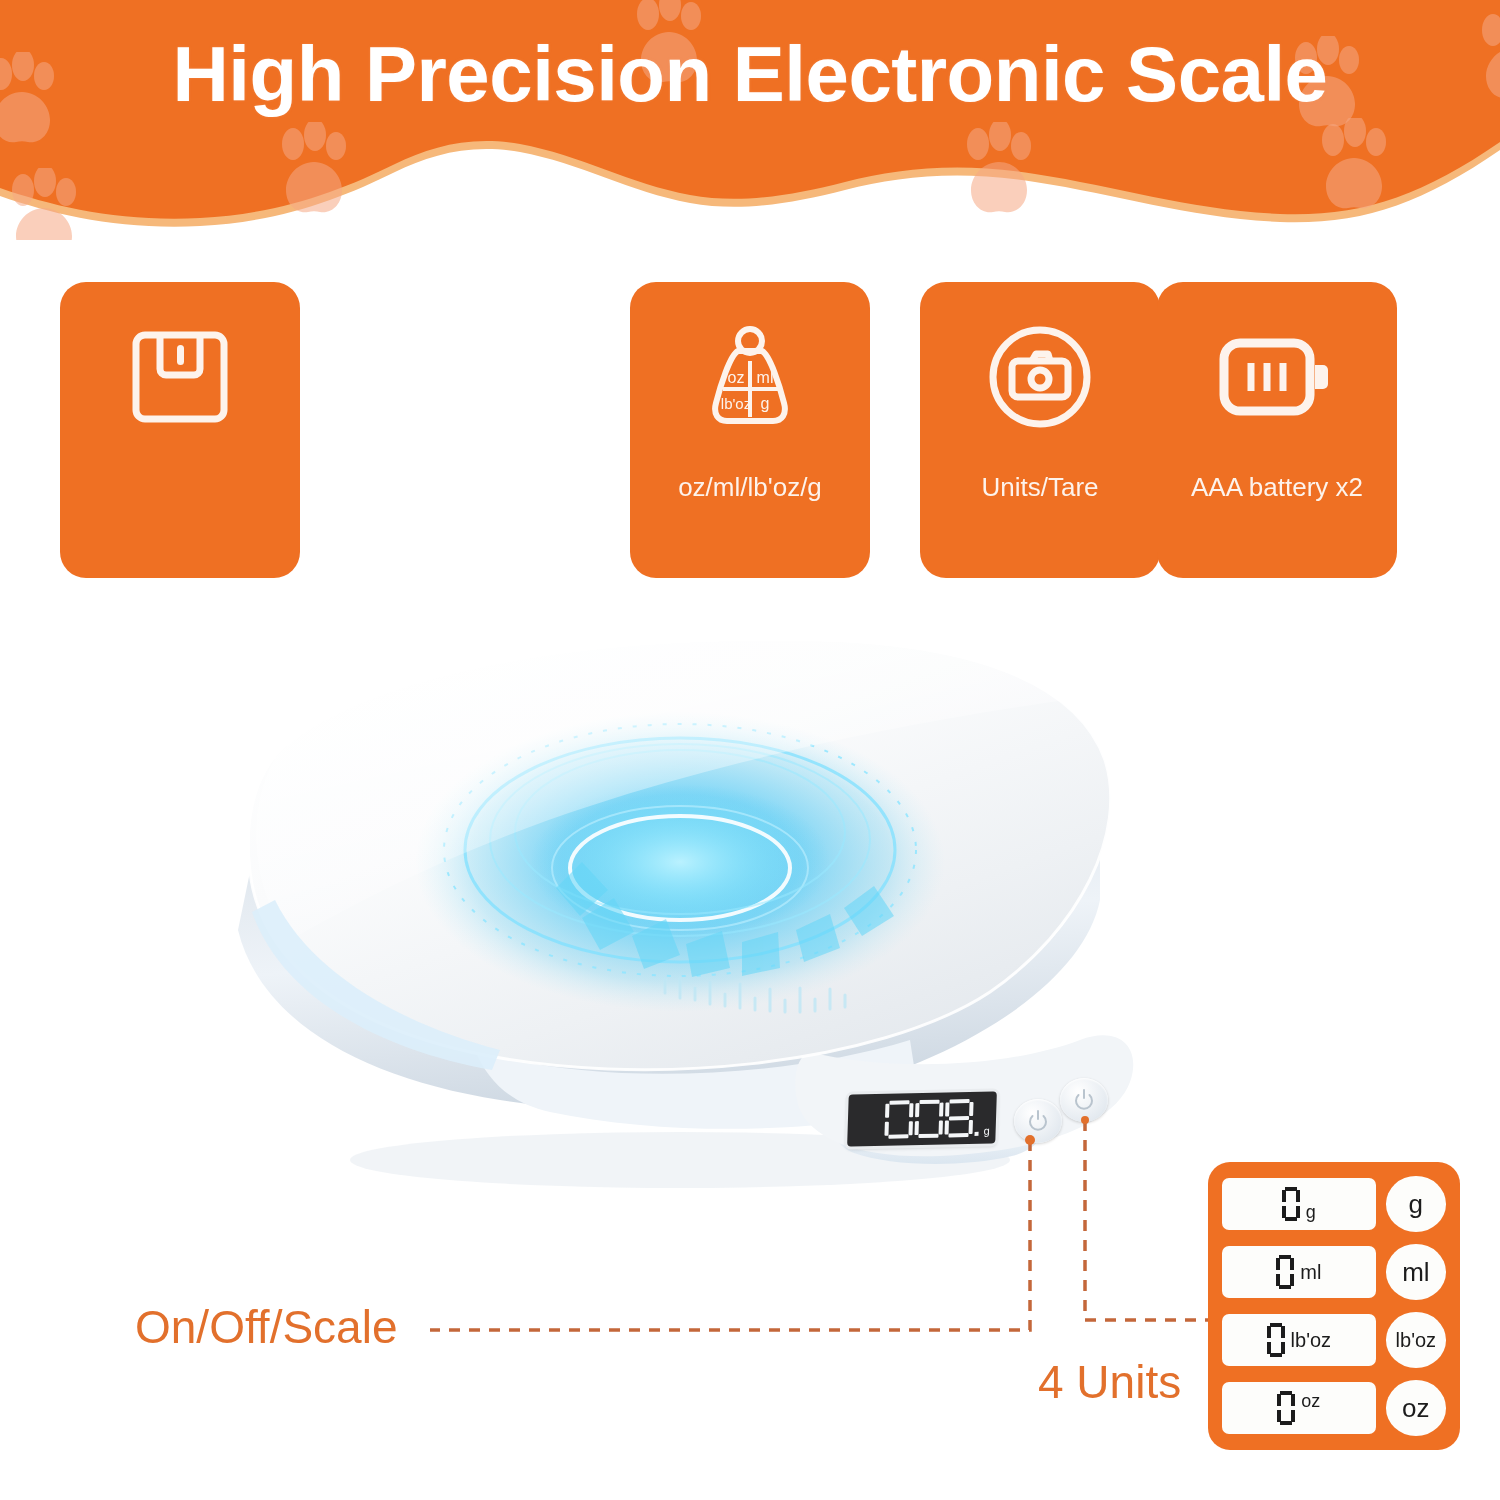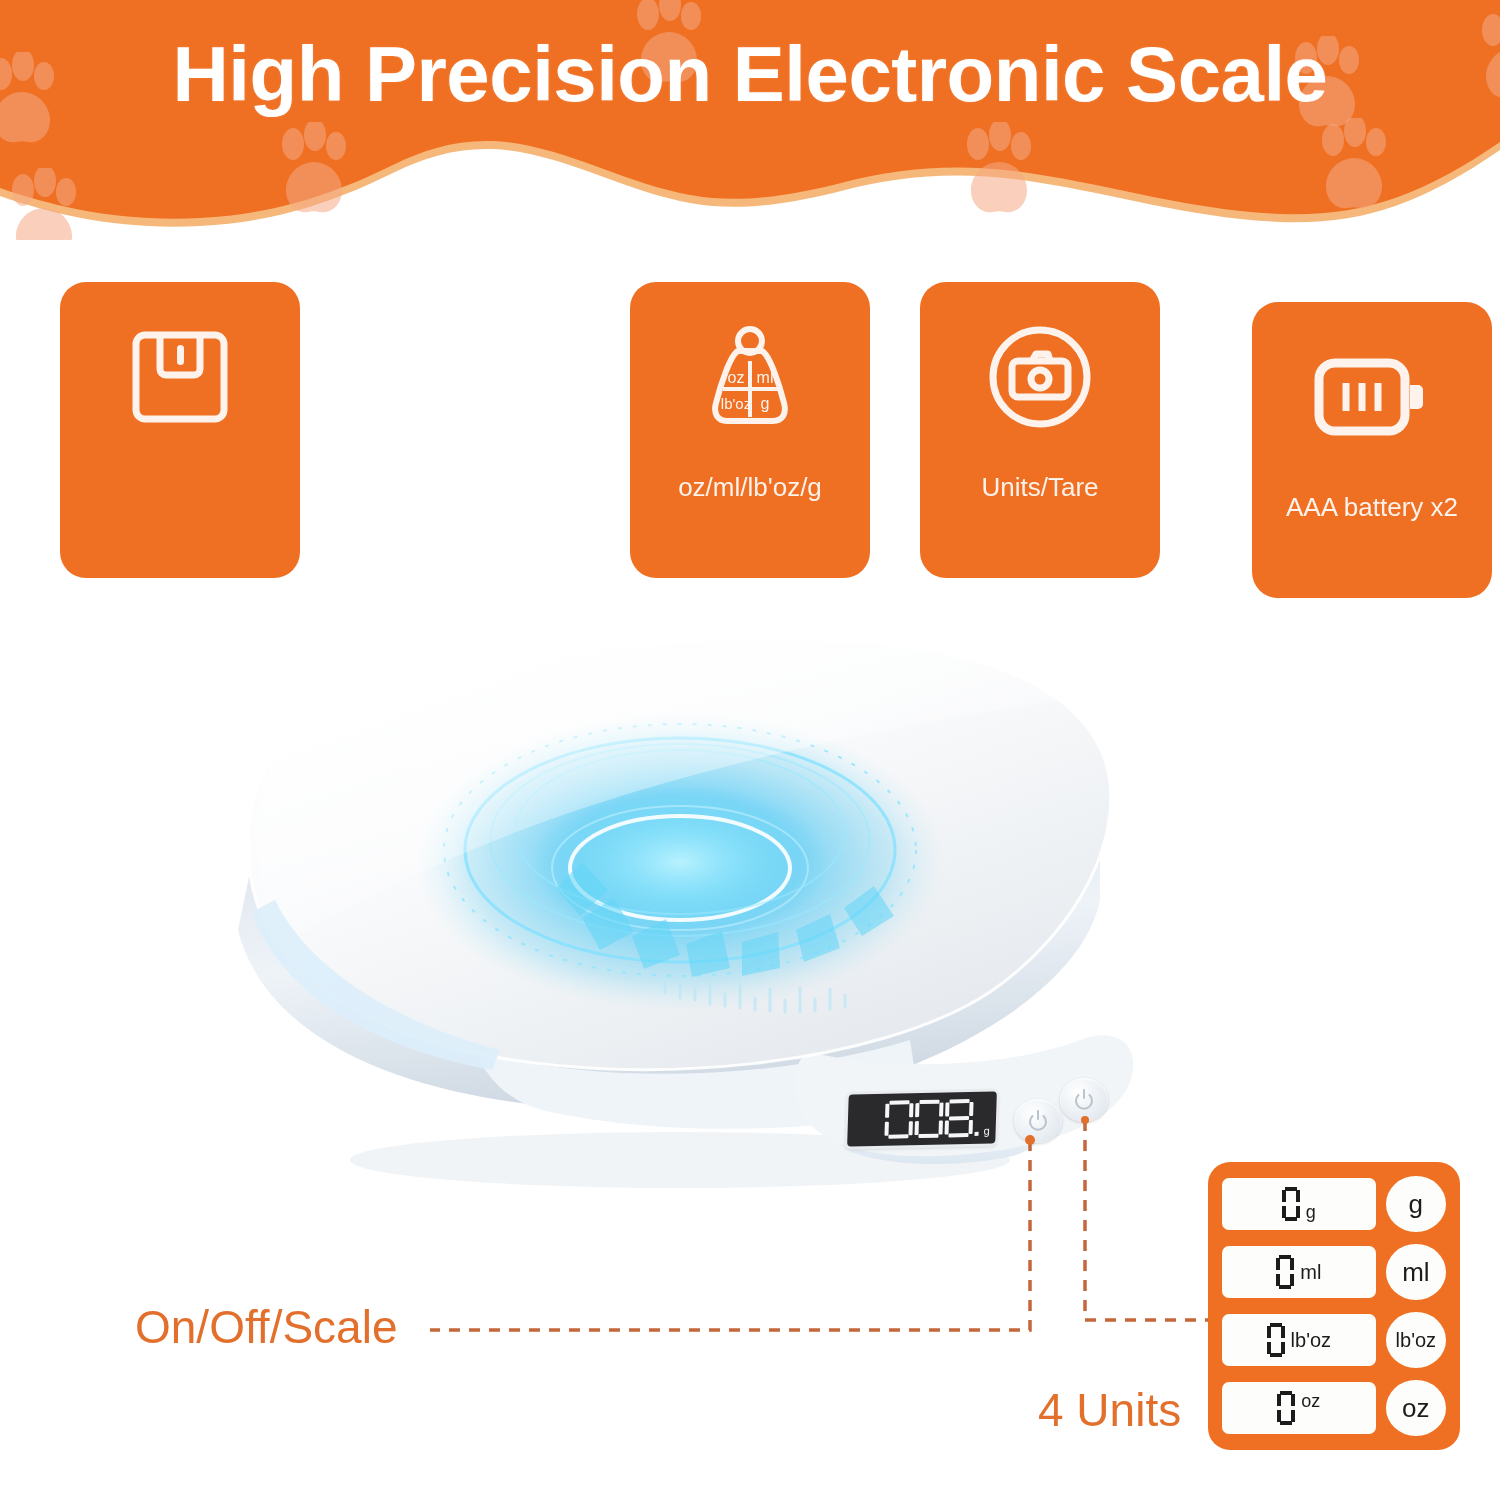--- a/index.html
+++ b/index.html
@@ -90,21 +90,20 @@
     position:absolute;left:135px;top:1300px;
     color:#e2702c;font-size:46px;letter-spacing:0px;
     font-family:"Liberation Sans","DejaVu Sans",sans-serif;
     white-space:nowrap;
   }
   #label-units{
     position:absolute;left:1038px;top:1355px;
     color:#e2702c;font-size:46px;
     font-family:"Liberation Sans","DejaVu Sans",sans-serif;
     white-space:nowrap;
-    margin-top:28px;
   }
 
   
   #units-panel{
     position:absolute;left:1208px;top:1162px;width:252px;height:288px;
     background:#ef7023;border-radius:22px;
     padding:14px 14px;box-sizing:border-box;
     display:flex;flex-direction:column;justify-content:space-between;
   }
   .unit-row{display:flex;align-items:center;height:56px;}
@@ -280,21 +279,21 @@
       <svg width="108" height="108" viewBox="0 0 108 108" fill="none" stroke="#fdf3ec" stroke-width="7">
         <circle cx="54" cy="54" r="47"></circle>
         <rect x="26" y="38" width="56" height="36" rx="6"></rect>
         <path d="M46,38 L50,31 H62 L64,38" stroke-linejoin="round"></path>
         <circle cx="54" cy="56" r="9"></circle>
       </svg>
     </div>
     <div class="feature-label">Units/Tare</div>
   </div>
 
-  <div class="feature-card" style="left:1252px;margin-top:20px;">
+  <div class="feature-card" style="left:1157px;">
     <div class="feature-icon">
       <svg width="120" height="92" viewBox="0 0 120 92" fill="none" stroke="#fdf3ec" stroke-width="9">
         <rect x="7" y="12" width="86" height="68" rx="16"></rect>
         <path d="M98,34 h8 a5,5 0 0 1 5,5 v14 a5,5 0 0 1 -5,5 h-8 z" fill="#fdf3ec" stroke="none"></path>
         <path d="M34,32 V60" stroke-width="7"></path>
         <path d="M50,32 V60" stroke-width="7"></path>
         <path d="M66,32 V60" stroke-width="7"></path>
       </svg>
     </div>
     <div class="feature-label">AAA battery x2</div>

